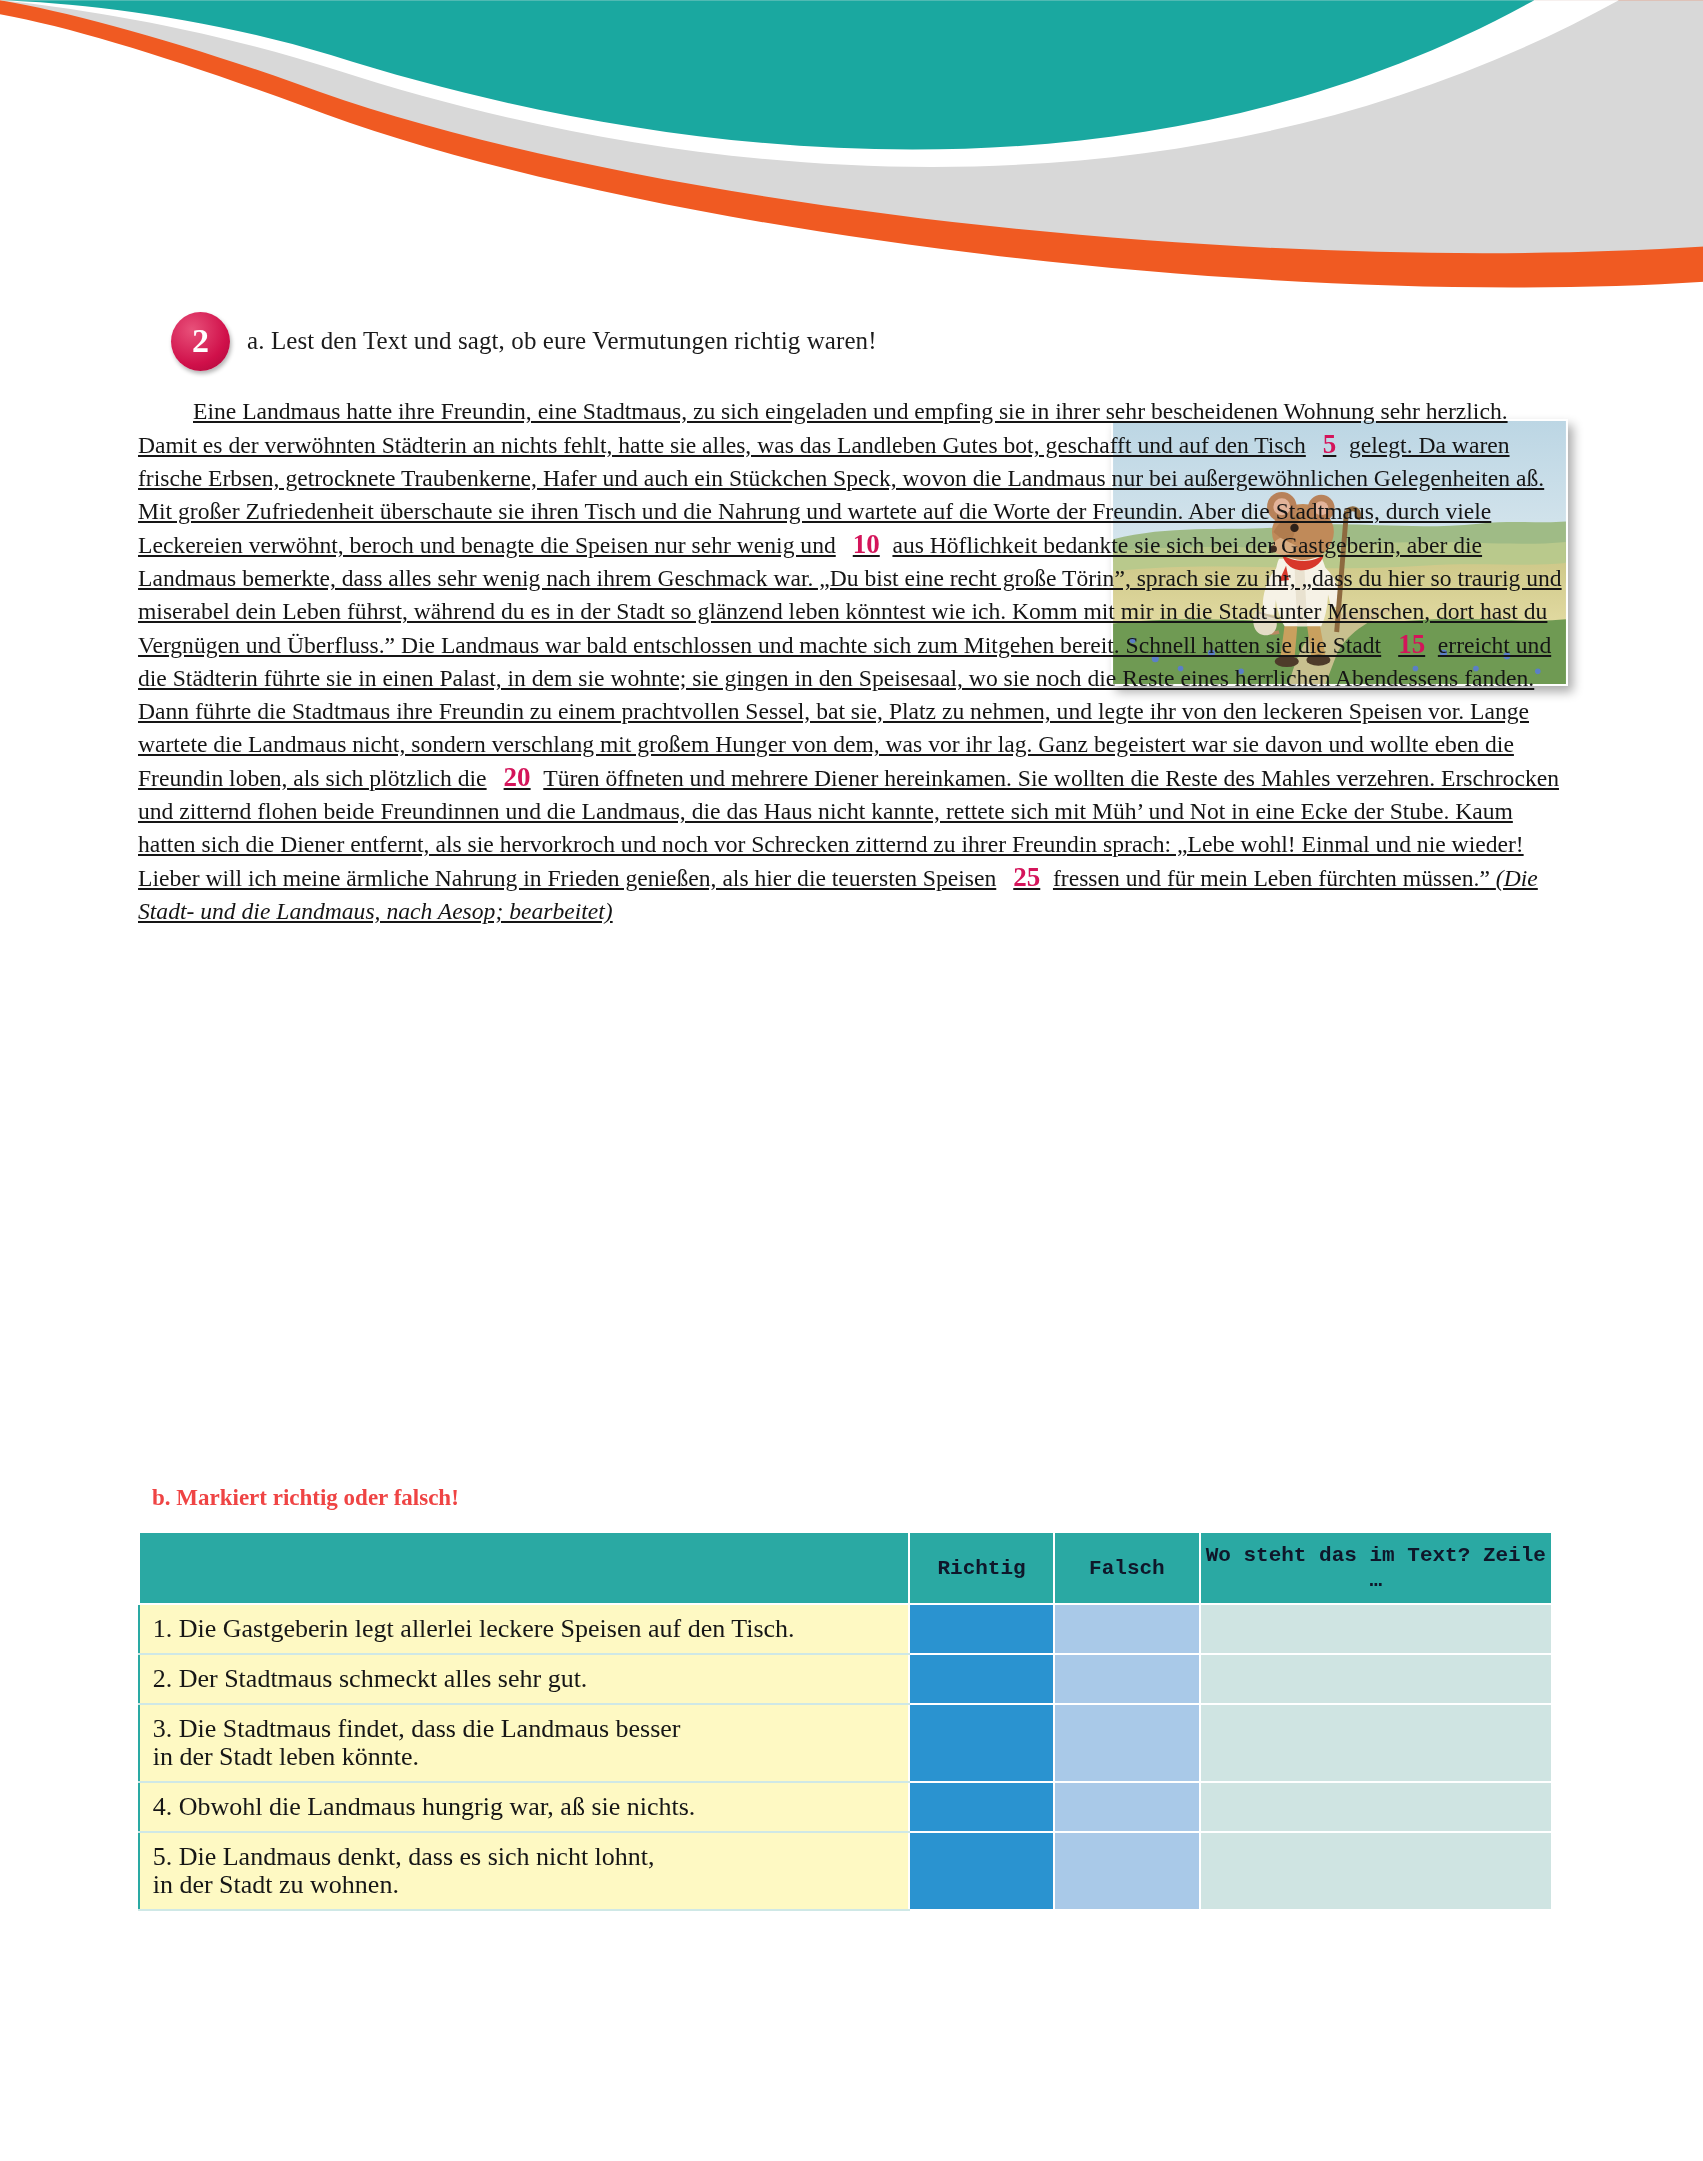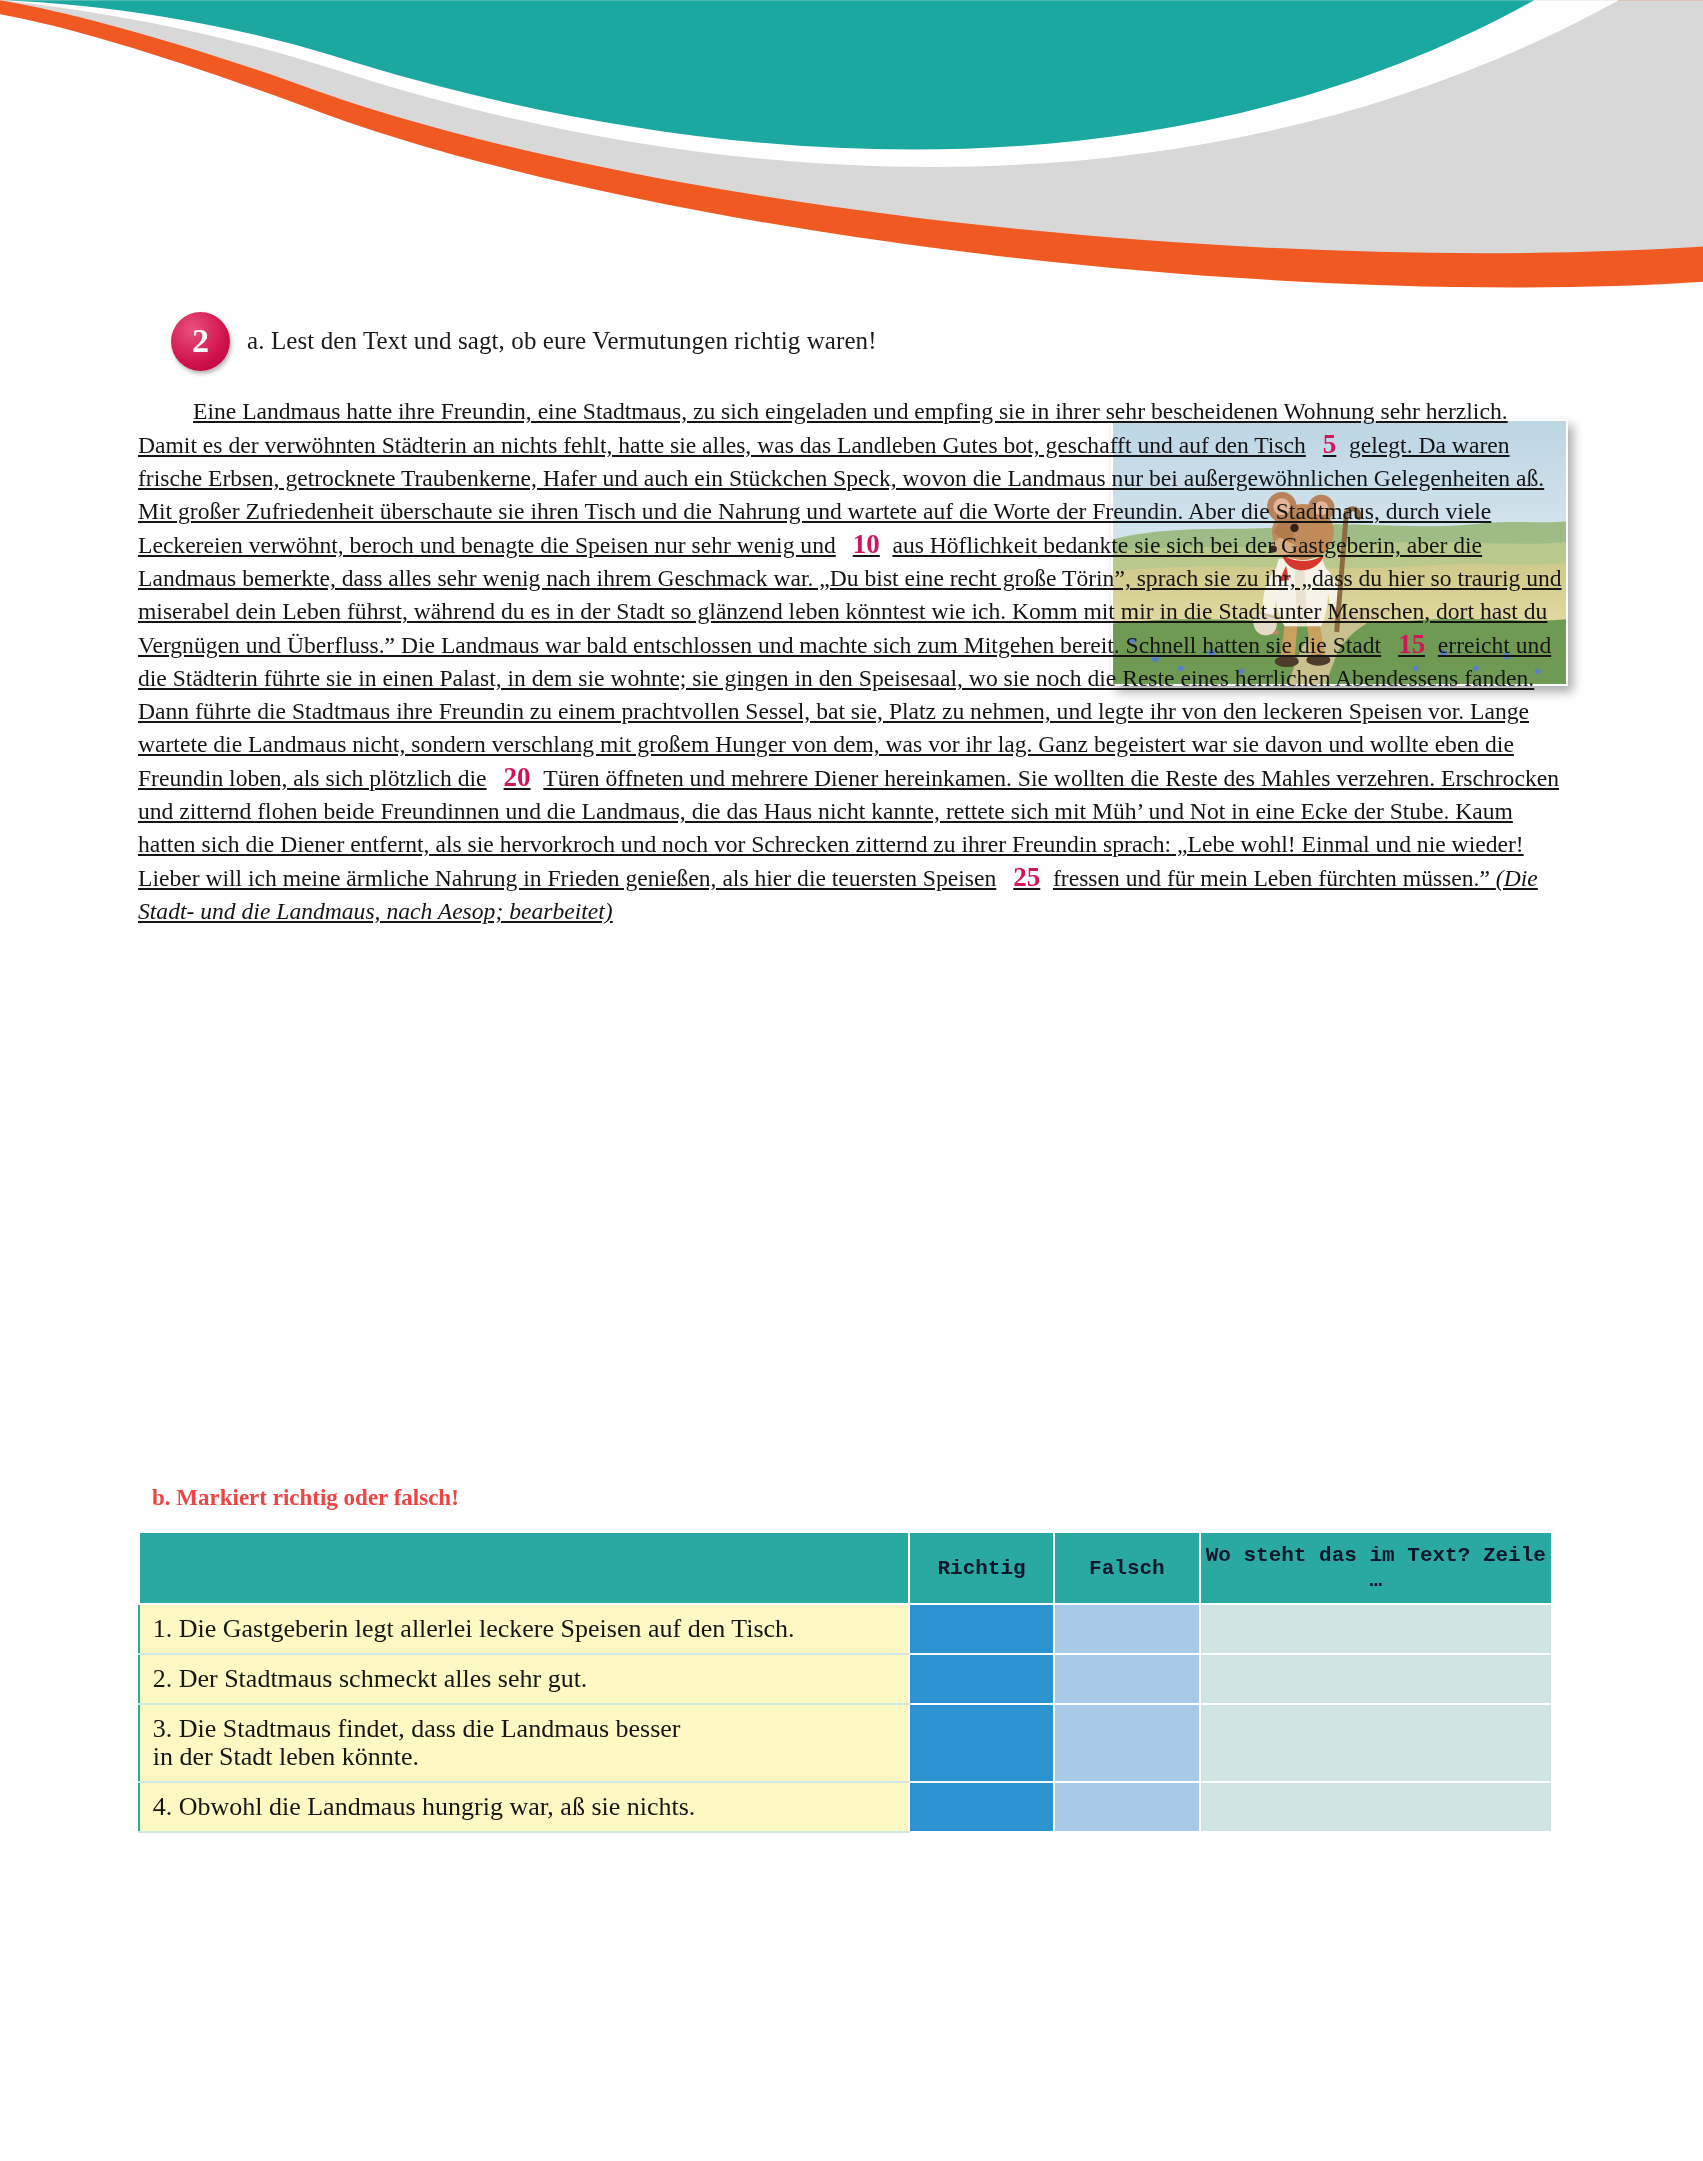--- a/index.html
+++ b/index.html
@@ -295,17 +295,24 @@
         <td class="cell-richtig"></td>
         <td class="cell-falsch"></td>
         <td class="cell-line"></td>
       </tr>
       <tr>
         <td class="statement">4. Obwohl die Landmaus hungrig war, aß sie nichts.</td>
         <td class="cell-richtig"></td>
         <td class="cell-falsch"></td>
         <td class="cell-line"></td>
       </tr>
+      <tr>
+        <td class="statement" style="white-space:pre-line">5. Die Landmaus denkt, dass es sich nicht lohnt,
+in der Stadt zu wohnen.</td>
+        <td class="cell-richtig"></td>
+        <td class="cell-falsch"></td>
+        <td class="cell-line"></td>
+      </tr>
     </tbody>
   </table>
 
 </div>
 
 
 </body></html>

